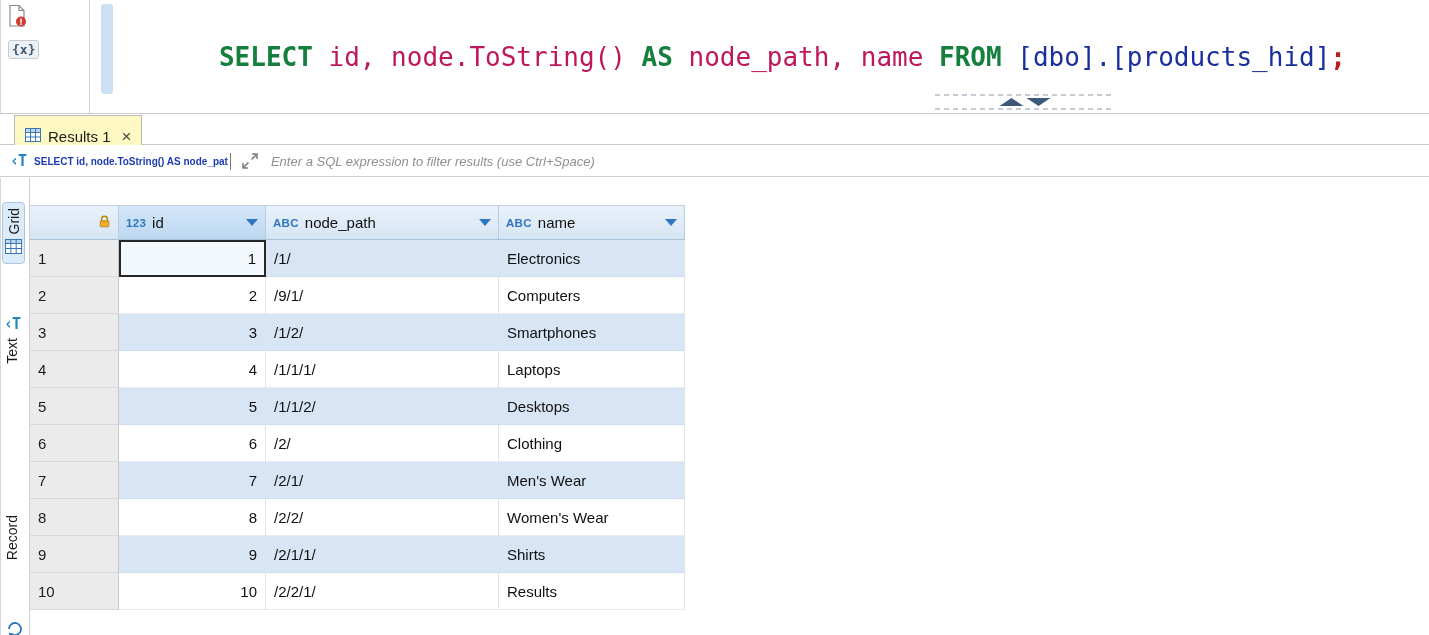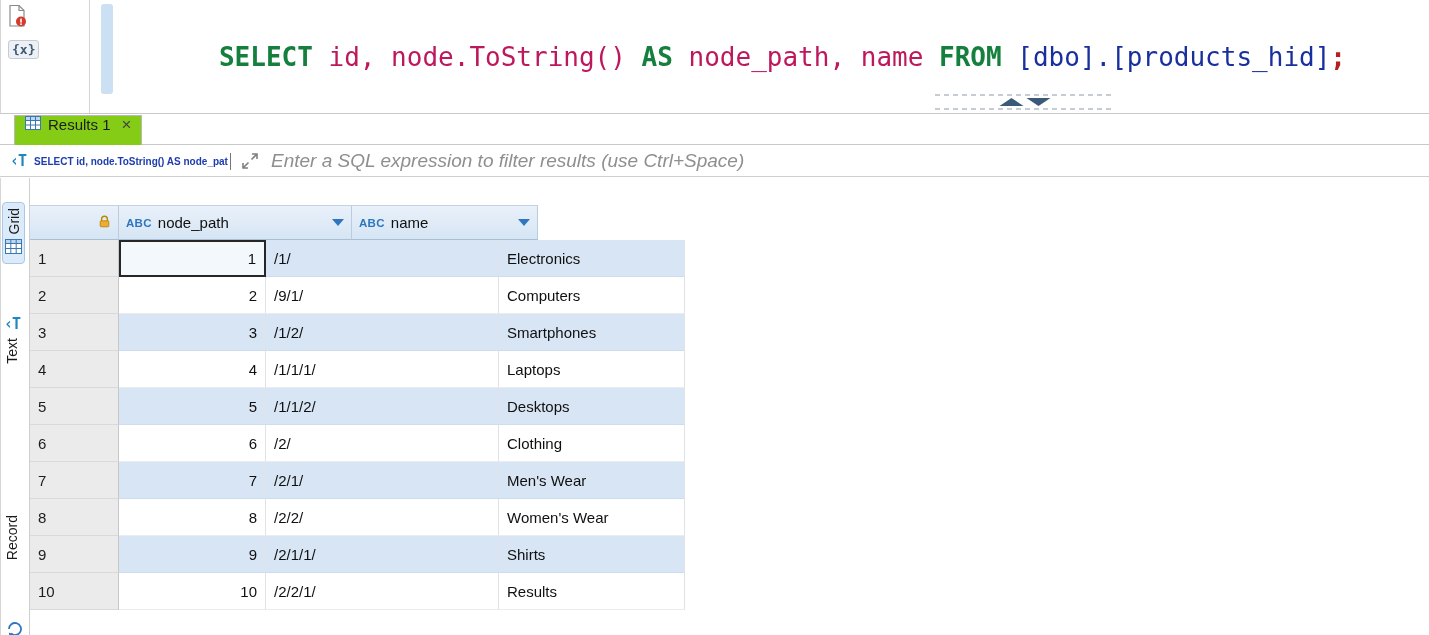--- a/index.html
+++ b/index.html
@@ -23,30 +23,30 @@
   
   .sash{position:absolute;top:92px;left:935px;width:180px;height:20px;z-index:5;cursor:row-resize;background:#fff}
   .sash-line{position:absolute;left:0;right:0;height:2px;background:repeating-linear-gradient(90deg,#c6ccd4 0 5px,transparent 5px 9px)}
   .sash-line.top{top:2px}.sash-line.bot{bottom:2px}
   .sash-arrows{position:absolute;left:50%;top:50%;transform:translate(-50%,-50%);background:#fff;display:flex;gap:3px;padding:2px 8px;align-items:center}
   .tri-up{width:0;height:0;border-left:12px solid transparent;border-right:12px solid transparent;border-bottom:8px solid #3a5a78}
   .tri-down{width:0;height:0;border-left:12px solid transparent;border-right:12px solid transparent;border-top:8px solid #3a5a78}
 
   
   .tabstrip{position:absolute;top:115px;left:0;right:0;height:30px;background:#fff;border-bottom:1px solid #c9c9c9;display:flex;padding-left:14px}
-  .tab{display:flex;align-items:flex-start;gap:7px;padding:0 10px;border:1px solid #b9b9b9;border-bottom:none;background:#84cc16;margin-bottom:-1px;font-size:15px;color:#1c1c1c;position:relative;z-index:2;cursor:pointer}
+  .tab{display:flex;align-items:flex-end;gap:7px;padding:0 10px;border:1px solid #b9b9b9;border-bottom:none;background:#fef9c3;margin-bottom:-1px;font-size:15px;color:#1c1c1c;position:relative;z-index:2;cursor:pointer}
   .tab-close{color:#444;font-size:17px;line-height:1;margin-left:4px;cursor:pointer}
 
   
   .filterbar{position:absolute;top:146px;left:0;right:0;height:31px;border-bottom:1px solid #cfcfcf;display:flex;align-items:center;padding:0 10px;background:#fff}
   .ticon{font-family:"DejaVu Sans Mono","Liberation Mono",monospace;font-weight:700;font-size:15px;color:#1f86c2;letter-spacing:-1px;cursor:pointer}
   .fquery{color:#1d3cb0;font-size:10px;font-weight:600;margin-left:8px;white-space:nowrap;overflow:hidden;max-width:352px;cursor:text}
   .fcursor{width:1px;height:17px;background:#777;margin-left:2px}
   .fexpand{margin-left:10px;display:flex;cursor:pointer}
-  .fplaceholder{color:#8f8f8f;font-style:italic;font-size:19px;margin-left:12px;cursor:text}
+  .fplaceholder{color:#8f8f8f;font-style:italic;font-size:13px;margin-left:12px;cursor:text}
 
   
   .main{position:absolute;top:178px;left:0;right:0;bottom:0;display:flex;border-left:1px solid #d6d6d6;background:#fff;overflow:hidden}
   .side{width:29px;border-right:1px solid #cfcfcf;position:relative;flex:none}
   .side-tab{position:absolute;left:1px;display:flex;flex-direction:column;align-items:center;gap:5px;padding:5px 2px;cursor:pointer}
   .side-tab.sel{background:#dcebfa;border:1px solid #a9c7e6;border-radius:4px;left:1px}
   .vlabel{writing-mode:vertical-rl;transform:rotate(180deg);font-size:14px;color:#1a1a1a}
   .side-grid{top:24px}
   .side-text{top:132px}
   .side-record{top:332px}
@@ -165,20 +165,25 @@
 
         <div class="thead">
           <div class="th th-rownum">
             <span>
               <svg width="13" height="13" viewBox="0 0 13 13">
                 <path d="M3.6 6V4.2a2.9 2.9 0 0 1 5.8 0V6" fill="none" stroke="#b58900" stroke-width="1.4"></path>
                 <rect x="2.2" y="5.8" width="8.6" height="6" rx="1" fill="#f0ad2d" stroke="#b07c00" stroke-width="0.8"></rect>
               </svg>
             </span>
           </div>
+          <div class="th th-id">
+            <span class="badge">123</span>
+            <span class="collabel">id</span>
+            <span class="sort"></span>
+          </div>
           <div class="th th-path">
             <span class="badge">ABC</span>
             <span class="collabel">node_path</span>
             <span class="sort"></span>
           </div>
           <div class="th th-name">
             <span class="badge">ABC</span>
             <span class="collabel">name</span>
             <span class="sort"></span>
           </div>

